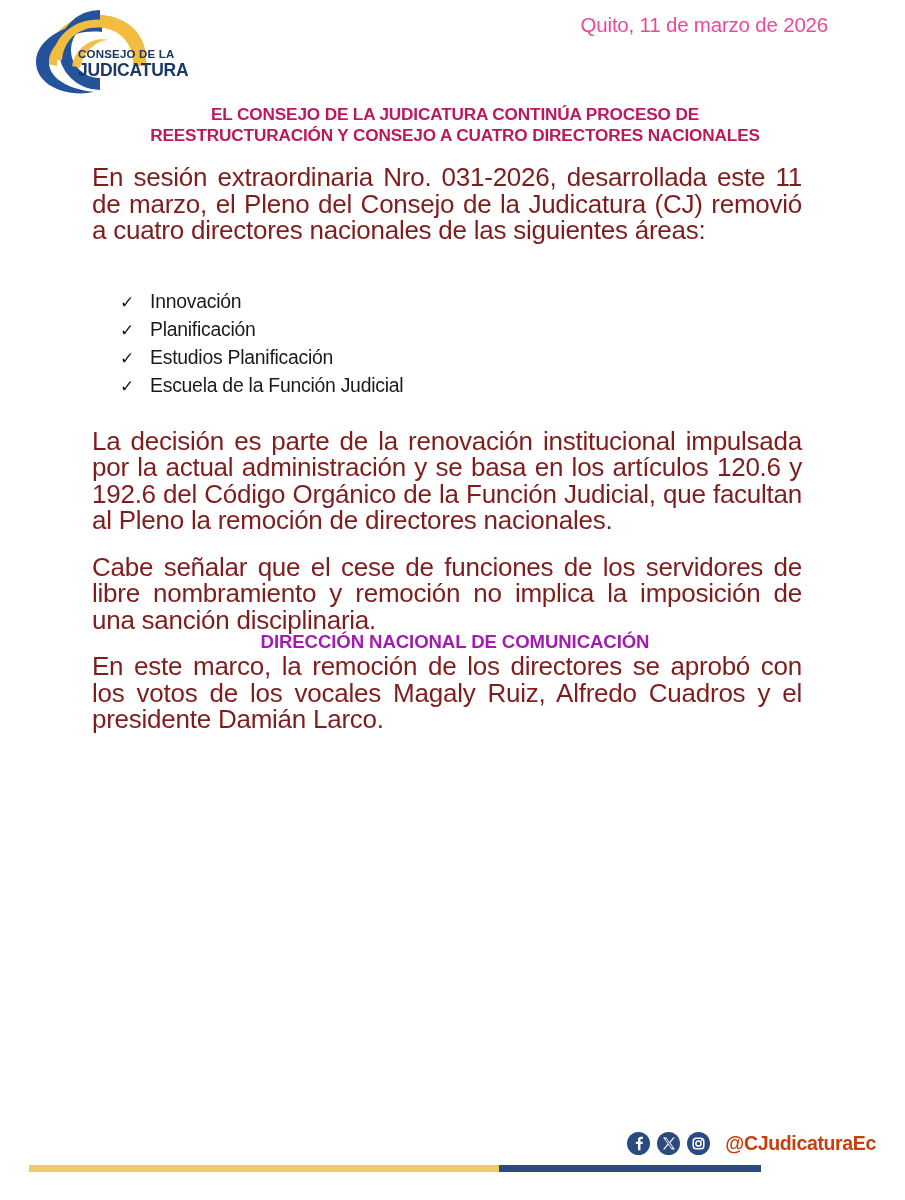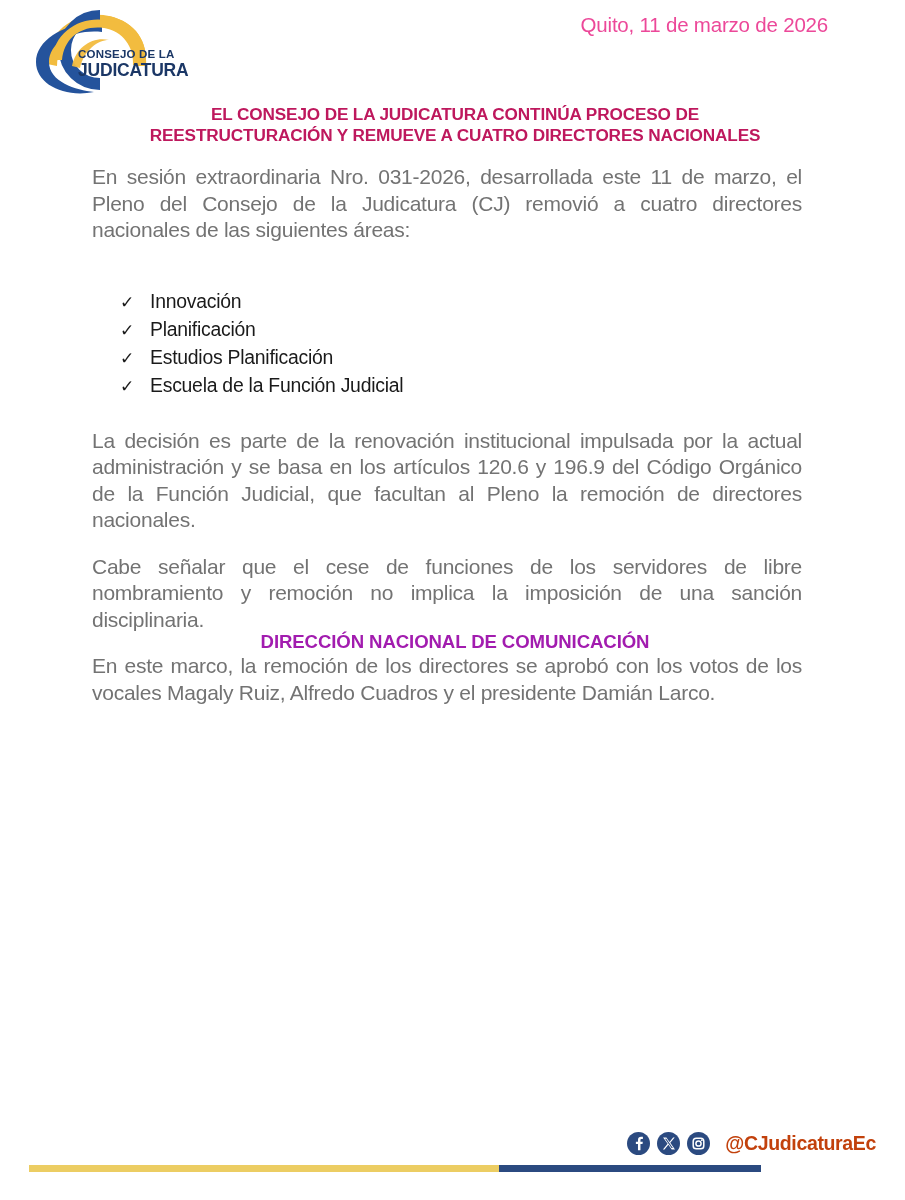--- a/index.html
+++ b/index.html
@@ -72,26 +72,26 @@
   
   .content {
     position: absolute;
     left: 92px;
     top: 164px;
     width: 710px;
   }
 
   p.para {
     margin: 0;
-    font-size: 21px;
+    font-size: 26px;
     line-height: 26.5px;
     text-align: justify;
     text-justify: inter-word;
     letter-spacing: -0.25px;
-    color: #737373;
+    color: #7f1d1d;
   }
   p.para.p1 { margin-bottom: 0; }
   .spacer-after-p1 { height: 44px; }
   .spacer-after-list { height: 28px; }
   .spacer-between { height: 20px; }
 
   
   ul.checklist {
     list-style: none;
     margin: 0;
@@ -208,21 +208,21 @@
         <text x="64" y="52" font-family="Liberation Sans, sans-serif" font-size="11.5" font-weight="bold" fill="#1b3766" letter-spacing="0.2">CONSEJO DE LA</text>
         <text x="64" y="70" font-family="Liberation Sans, sans-serif" font-size="17.5" font-weight="bold" fill="#1b3766" letter-spacing="-0.2">JUDICATURA</text>
       </svg>
     </div>
 
     <div class="doc-date">Quito, 11 de marzo de 2026</div>
   </div>
 
   <div class="title-block">
     <div class="title-line">EL CONSEJO DE LA JUDICATURA CONTINÚA PROCESO DE</div>
-    <div class="title-line">REESTRUCTURACIÓN Y REMUEVE A CUATRO DIRECTORES NACIONALES</div>
+    <div class="title-line">REESTRUCTURACIÓN Y CONSEJO A CUATRO DIRECTORES NACIONALES</div>
   </div>
 
   <div class="content">
 
     <p class="para p1">En sesión extraordinaria Nro. 031-2026, desarrollada este 11 de marzo, el Pleno del Consejo de la Judicatura (CJ) removió a cuatro directores nacionales de las siguientes áreas:</p>
 
     <div class="spacer-after-p1"></div>
 
     <ul class="checklist">
       <li>
@@ -238,21 +238,21 @@
         <span class="check-label">Estudios Planificación</span>
       </li>
       <li>
         <span class="check-mark">✓</span>
         <span class="check-label">Escuela de la Función Judicial</span>
       </li>
     </ul>
 
     <div class="spacer-after-list"></div>
 
-    <p class="para">La decisión es parte de la renovación institucional impulsada por la actual administración y se basa en los artículos 120.6 y 196.9 del Código Orgánico de la Función Judicial, que facultan al Pleno la remoción de directores nacionales.</p>
+    <p class="para">La decisión es parte de la renovación institucional impulsada por la actual administración y se basa en los artículos 120.6 y 192.6 del Código Orgánico de la Función Judicial, que facultan al Pleno la remoción de directores nacionales.</p>
 
     <div class="spacer-between"></div>
 
     <p class="para">Cabe señalar que el cese de funciones de los servidores de libre nombramiento y remoción no implica la imposición de una sanción disciplinaria.</p>
 
     <div class="spacer-between"></div>
 
     <p class="para">En este marco, la remoción de los directores se aprobó con los votos de los vocales Magaly Ruiz, Alfredo Cuadros y el presidente Damián Larco.</p>
   </div>
 

